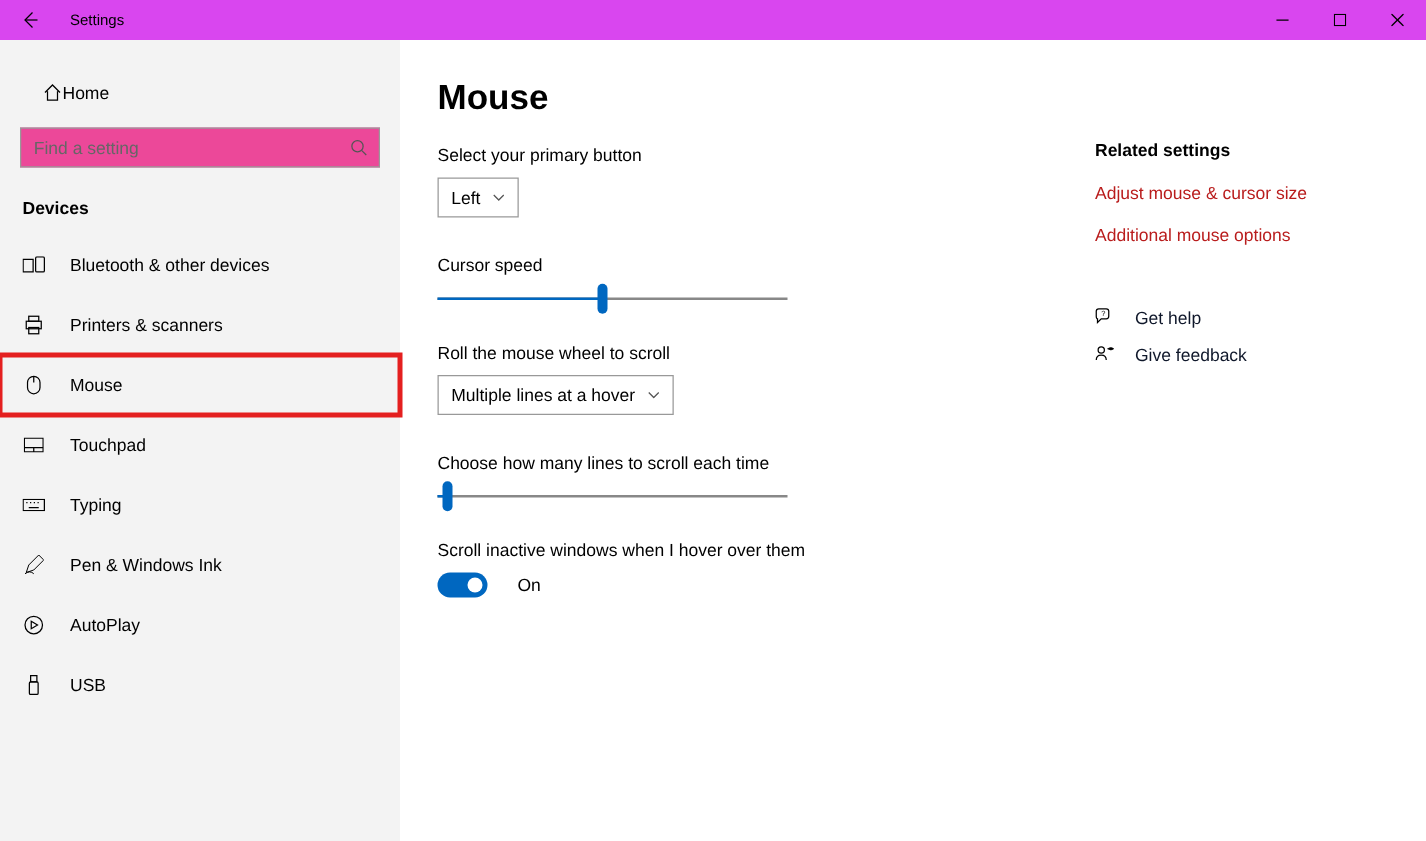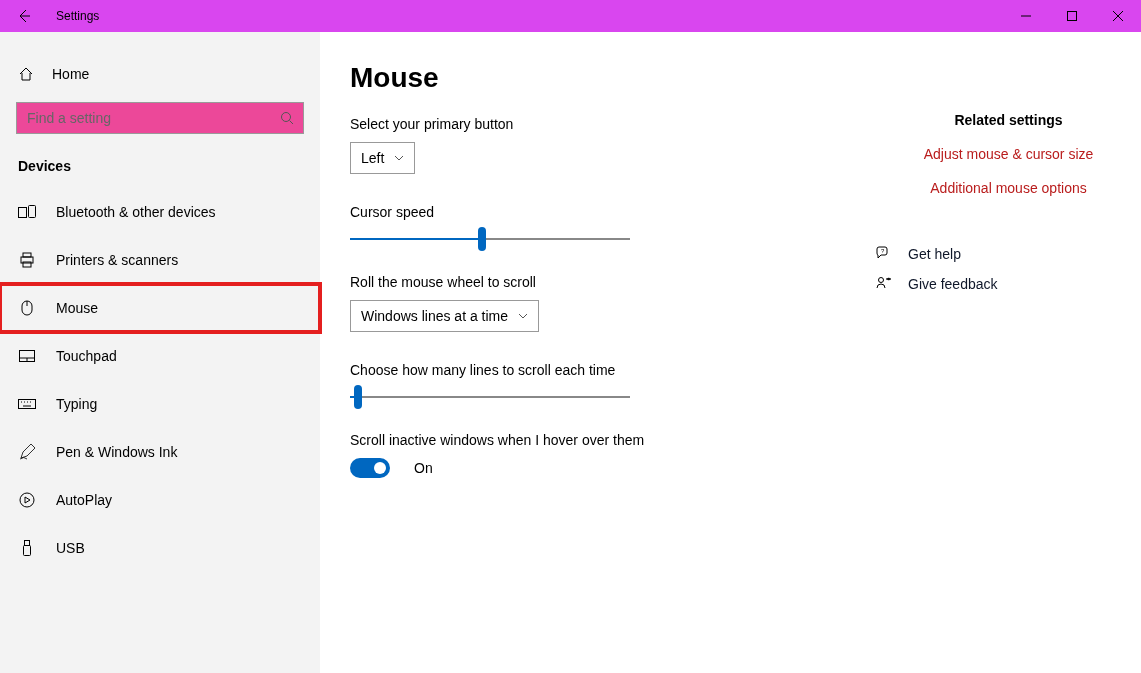--- a/index.html
+++ b/index.html
@@ -43,22 +43,21 @@
   }
   .sidebar {
     width: 320px;
     background: #f3f3f3;
     padding-top: 22px;
     position: relative;
   }
   .nav-home {
     display: flex; align-items: center;
     height: 40px;
-    padding-left: 18px;
-    gap: 18px;
+    padding-left: 34px;
     cursor: pointer;
   }
   .search-wrap {
     margin: 8px 16px 0 16px;
     position: relative;
   }
   .search-input {
     width: 100%;
     height: 32px;
     border: 1px solid #999;
@@ -147,21 +146,20 @@
     position: absolute;
     width: 12px; height: 12px;
     border-radius: 50%;
     background: #fff;
     top: 4px; right: 4px;
   }
   .side-col {
     margin-left: auto;
     width: 265px;
     padding-top: 50px;
-    text-align: center;
   }
   .side-heading { font-weight: 600; margin-bottom: 18px; }
   .side-link {
     color: #b91c1c;
     cursor: pointer;
     margin-bottom: 18px;
     display: block;
   }
   .help-row {
     display: flex; align-items: center; gap: 16px;
@@ -329,21 +327,21 @@
         </div>
 
         <div class="setting-label">Cursor speed</div>
         <div class="slider-track">
           <div class="slider-fill" style="width:47%;"></div>
           <div class="slider-thumb" style="left:47%;"></div>
         </div>
 
         <div class="setting-label">Roll the mouse wheel to scroll</div>
         <div class="select med">
-          <span>Windows lines at a time</span>
+          <span>Multiple lines at a hover</span>
           <span>
             <svg width="10" height="6" viewBox="0 0 10 6">
                 <path d="M1 1 L5 5 L9 1" stroke="#555" fill="none"></path>
               </svg>
           </span>
         </div>
 
         <div class="setting-label">Choose how many lines to scroll each time</div>
         <div class="slider-track">
           <div class="slider-fill" style="width:3%;"></div>

